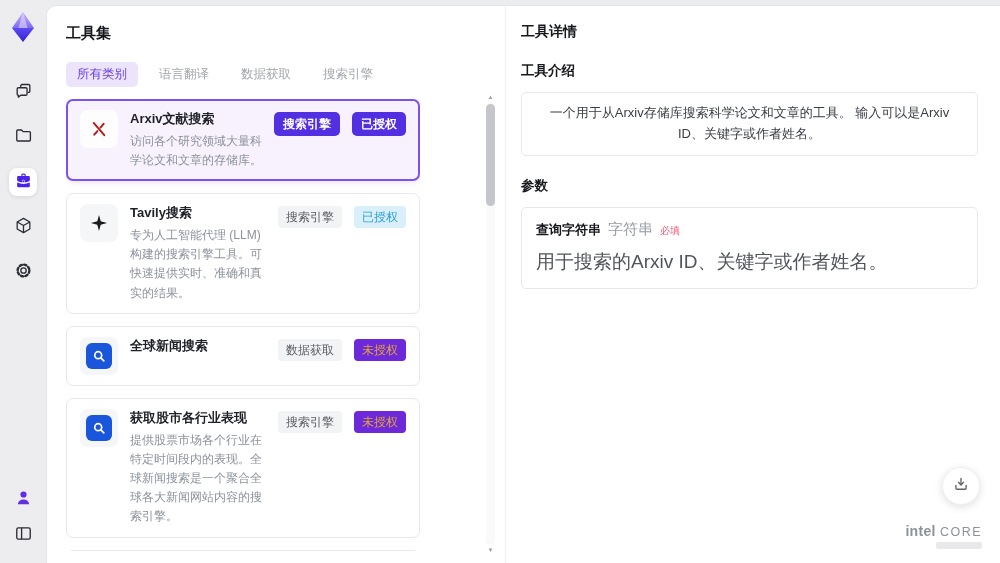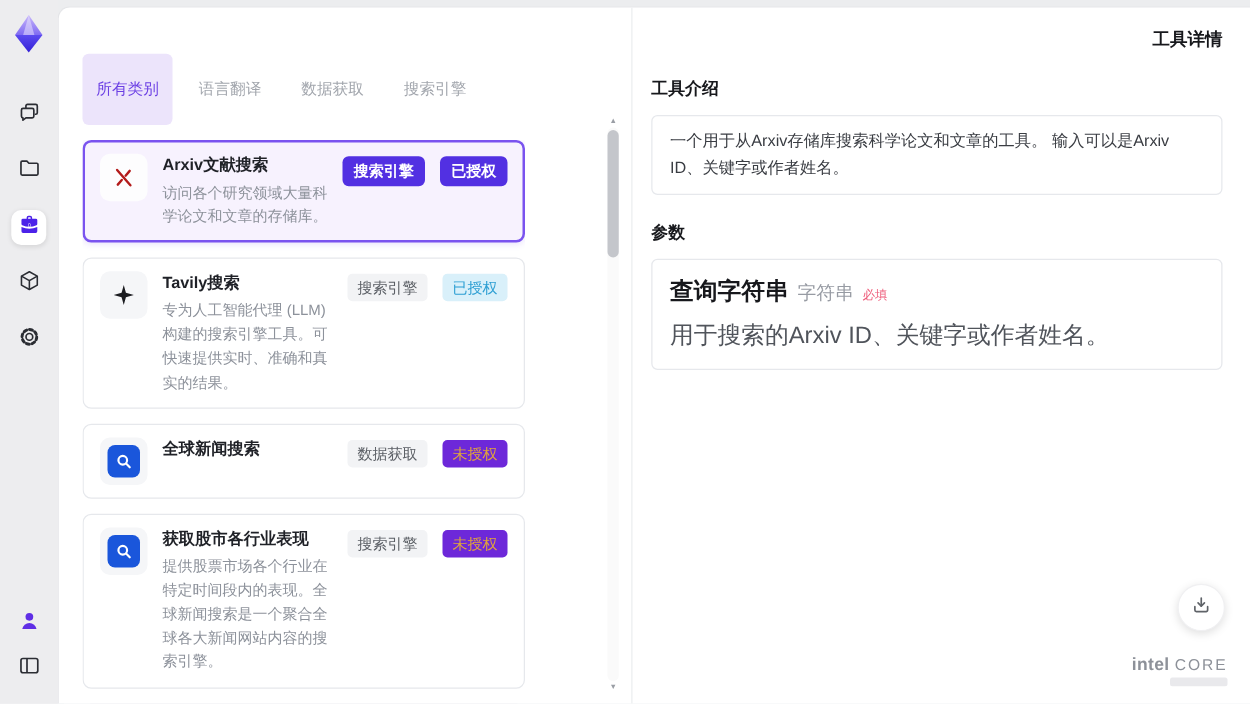--- a/index.html
+++ b/index.html
@@ -35,21 +35,21 @@
     border-top-left-radius: 10px;
     border-top: 1px solid #e4e5e8; border-left: 1px solid #e4e5e8;
     display: flex; overflow: hidden;
   }
 
   
   .tools-col { width: 459px; border-right: 1px solid #eceef0; position: relative; padding: 18px 0 0 19px; }
   .panel-title { font-size: 15px; font-weight: 700; color: #17181c; }
   .tabs { display: flex; gap: 10px; margin-top: 19px; }
   .tab {
-    font-size: 12.5px; color: #a2a6ad; padding: 20px 11px; border-radius: 5px;
+    font-size: 12.5px; color: #a2a6ad; padding: 4px 11px; border-radius: 5px;
     cursor: pointer; white-space: nowrap;
   }
   .tab.active { background: #ece4fb; color: #6b3fe4; }
 
   .tools-list { margin-top: 12px; width: 354px; height: 452px; overflow: hidden; }
   .tool-card {
     border: 1px solid #e6e8ec; border-radius: 7px; background: #fff;
     padding: 10px 13px; margin-bottom: 12px;
     display: flex; gap: 12px; cursor: pointer;
   }
@@ -80,29 +80,29 @@
   .badge.solid { background: #5230e2; color: #ffffff; font-weight: 600; padding: 6px 9px; border-radius: 5px; }
 
   
   .list-scrollbar { position: absolute; right: 9px; top: 86px; bottom: 8px; width: 11px; }
   .scroll-arrow { width: 11px; height: 10px; font-size: 6px; color: #9a9ea5; text-align: center; line-height: 10px; }
   .scroll-track { position: absolute; top: 10px; bottom: 10px; left: 1px; width: 9px; background: #fafafa; border-radius: 5px; }
   .scroll-thumb { position: absolute; top: 2px; left: 0; width: 9px; height: 102px; background: #c4c6cb; border-radius: 5px; cursor: pointer; }
 
   
   .detail-col { flex: 1; padding: 17px 22px 0 15px; position: relative; }
-  .detail-title { font-size: 14px; font-weight: 700; color: #17181c; text-align: right; }
+  .detail-title { font-size: 14px; font-weight: 700; color: #17181c; }
   .section-heading { font-size: 13.5px; font-weight: 700; color: #17181c; margin-top: 21px; }
   .info-box {
     margin-top: 12px; border: 1px solid #e6e8ec; border-radius: 5px; background: #fff;
-    padding: 10px 14px; font-size: 13px; color: #3a3d43; line-height: 1.6;
+    padding: 10px 14px; font-size: 13px; color: #3a3d43; line-height: 1.6; text-align: center;
   }
   .param-box { margin-top: 12px; border: 1px solid #e6e8ec; border-radius: 5px; padding: 12px 14px; }
   .param-head { display: flex; align-items: baseline; gap: 7px; }
-  .param-name { font-size: 19px; font-weight: 700; color: #17181c; }
+  .param-name { font-size: 13px; font-weight: 700; color: #17181c; }
   .param-type { font-size: 15px; color: #979ba3; }
   .param-required { font-size: 10px; color: #ee5d7b; }
   .param-desc { margin-top: 9px; font-size: 19px; color: #50545b; line-height: 1.5; }
 
   
   .fab-download {
     position: absolute; right: 20px; bottom: 58px; width: 38px; height: 38px;
     border-radius: 50%; background: #ffffff; border: 1px solid #f0f0f2;
     box-shadow: 0 2px 8px rgba(0,0,0,.13);
     display: flex; align-items: center; justify-content: center; cursor: pointer;
@@ -196,20 +196,21 @@
           <path d="M9.6 4.8 v14.4"></path>
         </svg>
       </span>
     </div>
   </div>
 </div>
 
 <div class="main-card">
 
   <div class="tools-col">
+    <div class="panel-title">工具集</div>
 
     <div class="tabs">
         <div class="tab active">所有类别</div>
         <div class="tab">语言翻译</div>
         <div class="tab">数据获取</div>
         <div class="tab">搜索引擎</div>
       </div>
 
     <div class="tools-list">
         <div class="tool-card selected">

